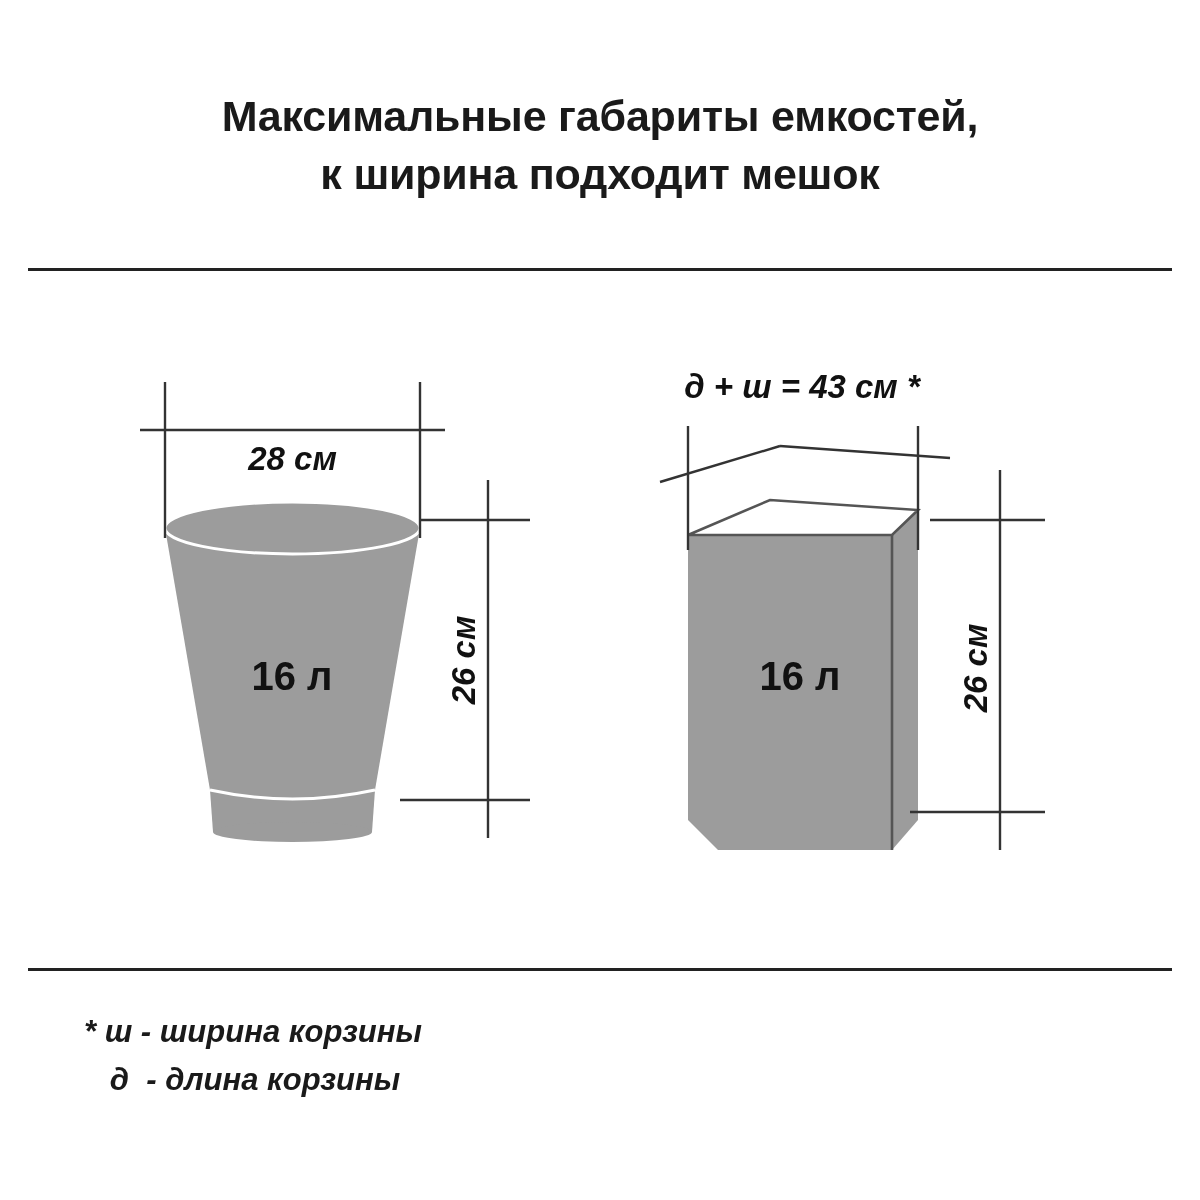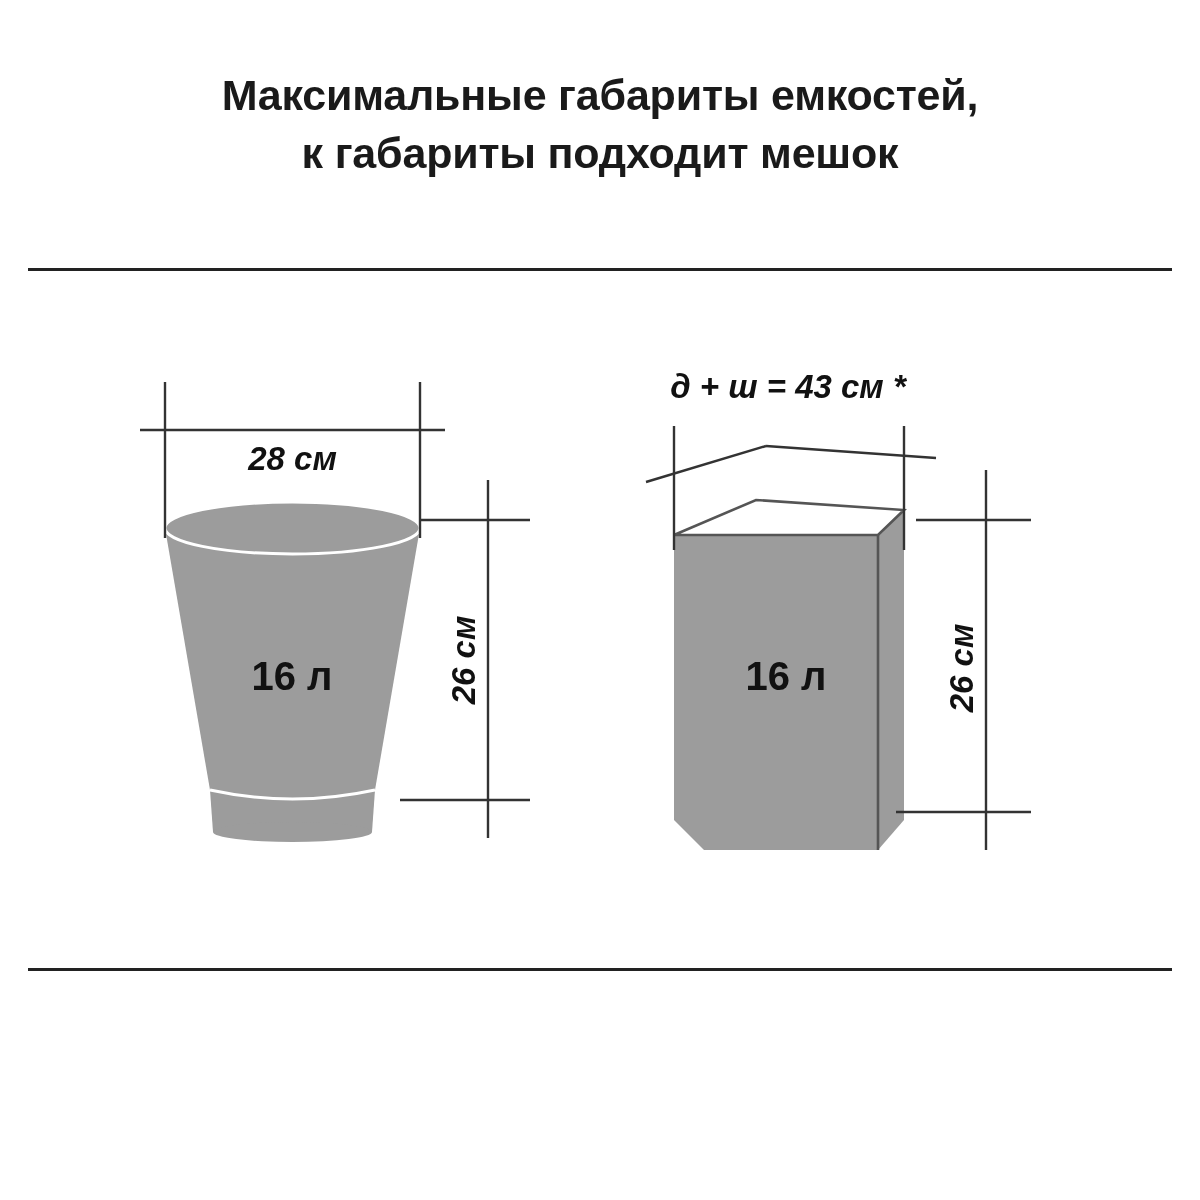--- a/index.html
+++ b/index.html
@@ -16,21 +16,21 @@
     overflow: hidden;
   }
   .page {
     position: absolute;
     inset: 0;
   }
 
   
   .title {
     position: absolute;
-    top: 66px;
+    top: 87px;
     left: 0;
     width: 1200px;
     text-align: center;
     font-size: 43px;
     font-weight: bold;
     line-height: 1.35;
     letter-spacing: -0.2px;
   }
   .title .line2 { display: block; }
 
@@ -55,21 +55,21 @@
     font-style: italic;
     line-height: 1.55;
   }
   .footnotes .fn-line { white-space: pre; }
 
   
   .figure {
     position: absolute;
   }
   .fig-left  { left: 110px; top: 360px; width: 460px; height: 520px; }
-  .fig-right { left: 616px; top: 350px; width: 480px; height: 530px; }
+  .fig-right { left: 630px; top: 350px; width: 480px; height: 530px; }
 
   svg { display: block; overflow: visible; }
 
   .shape-fill { fill: #9c9c9c; }
   .shape-stroke { fill: none; stroke: #ffffff; stroke-width: 3; }
   .dim-line { stroke: #333333; stroke-width: 2.4; fill: none; }
   .outline { fill: none; stroke: #555555; stroke-width: 2.6; }
 
   .vol-label {
     font-family: "Liberation Sans", sans-serif;
@@ -85,21 +85,21 @@
     fill: #111;
   }
 </style>
 </head>
 <body>
 
 <div class="page">
 
   <div class="title">
     <span>Максимальные габариты емкостей,</span>
-    <span class="line2">к габариты подходит мешок</span>
+    <span class="line2">к ширина подходит мешок</span>
   </div>
 
   <div class="rule top"></div>
 
   <div class="figure fig-left">
     <svg width="460" height="520" viewBox="0 0 460 520">
 
       <path class="shape-fill" d="M 55,168 L 100,430 L 265,430 L 310,168 Z"></path>
 
       <path class="shape-fill" d="M 100,430 L 103,472 L 262,472 L 265,430 Z"></path>
@@ -146,14 +146,18 @@
       <line class="dim-line" x1="300" y1="170" x2="415" y2="170"></line>
       <line class="dim-line" x1="280" y1="462" x2="415" y2="462"></line>
       <text class="dim-text" x="357" y="318" text-anchor="middle" transform="rotate(-90 357 318)">26 см</text>
 
       <text class="vol-label" x="170" y="340" text-anchor="middle">16 л</text>
     </svg>
   </div>
 
   <div class="rule bottom"></div>
 
+  <div class="footnotes">
+    <div class="fn-line">* ш - ширина корзины</div>
+    <div class="fn-line">   д  - длина корзины</div>
+  </div>
 
 </div>
 
 </body></html>

